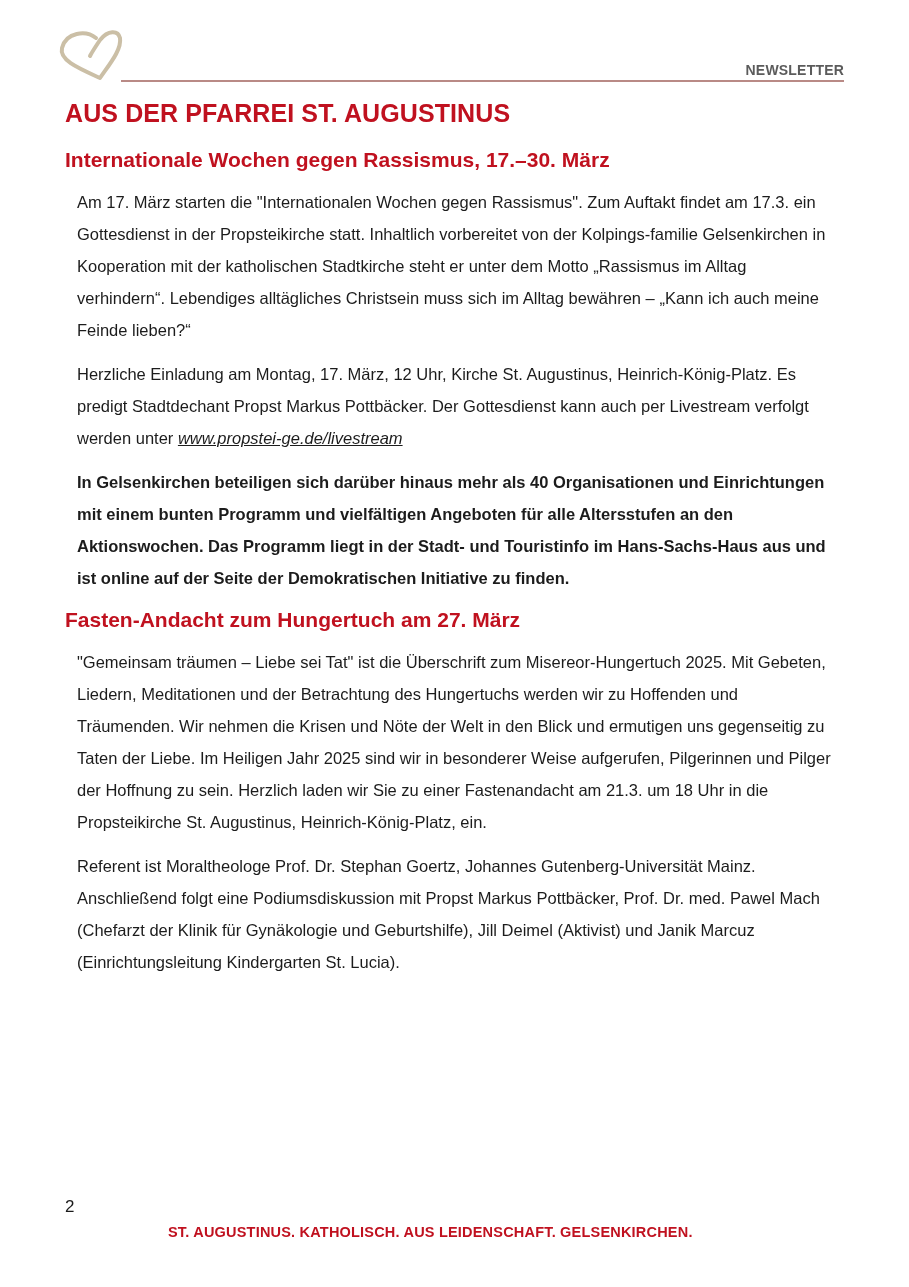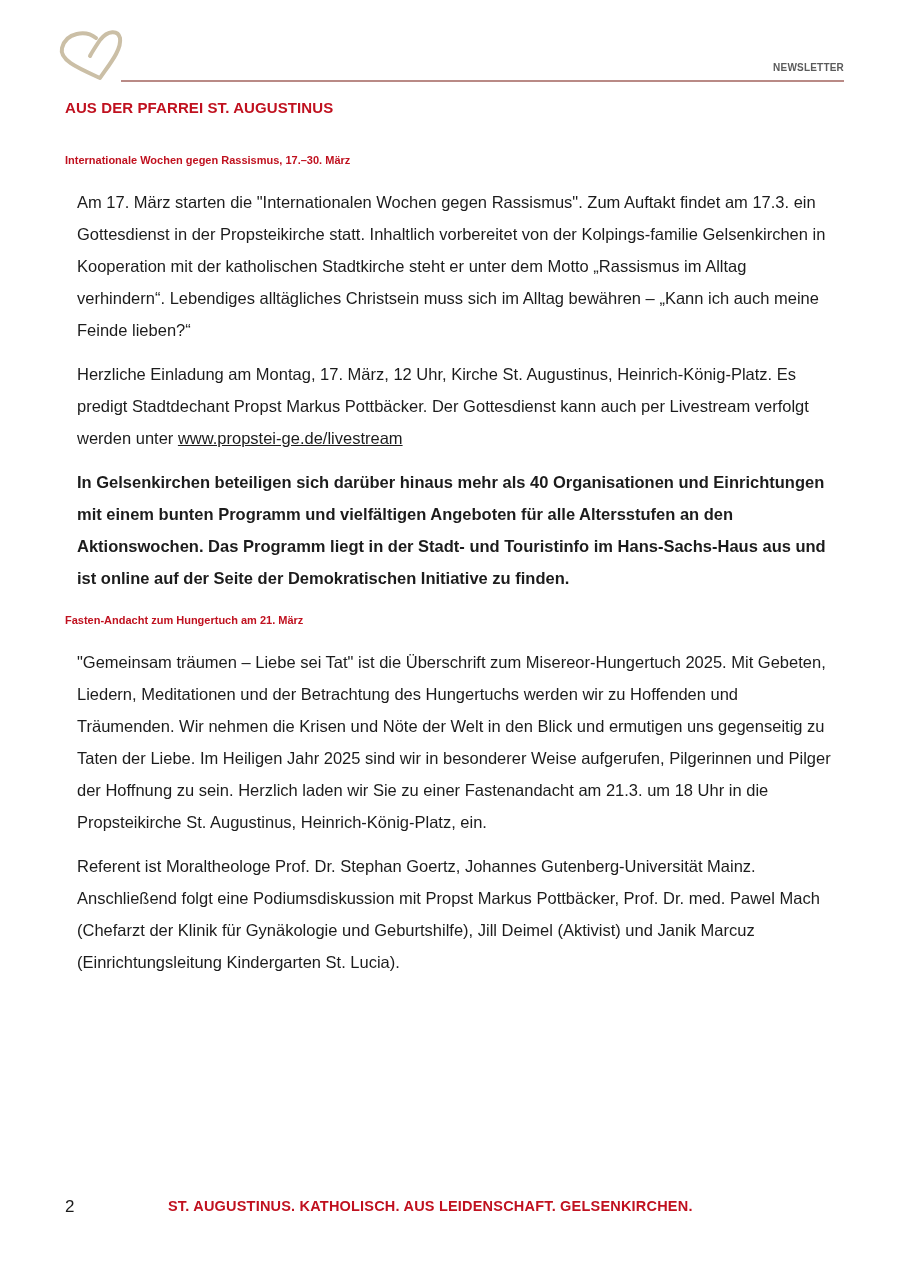--- a/index.html
+++ b/index.html
@@ -1,29 +1,29 @@
 <!DOCTYPE html>
 <html><head>
 <meta charset="utf-8">
 <style>
   html, body { margin:0; padding:0; background:#ffffff; }
   body { width:909px; height:1287px; position:relative; overflow:hidden;
          font-family:"Liberation Sans", sans-serif; color:#1a1a1a; }
   .logo { position:absolute; left:56px; top:28px; width:70px; height:54px; }
   .header-rule { position:absolute; left:121px; top:80px; width:723px; height:2px; background:#b98a86; }
-  .header-label { position:absolute; right:65px; top:62px; font-size:10px; font-weight:bold; color:#5b5b5b; letter-spacing:0.2px; }
-  .page-title { position:absolute; left:65px; top:99px; font-size:15px; font-weight:bold; color:#c0111f; margin:0; letter-spacing:0.1px; }
+  .header-label { position:absolute; right:65px; top:62px; font-size:14px; font-weight:bold; color:#5b5b5b; letter-spacing:0.2px; }
+  .page-title { position:absolute; left:65px; top:99px; font-size:25px; font-weight:bold; color:#c0111f; margin:0; letter-spacing:0.1px; }
   .content { position:absolute; left:65px; top:146px; width:780px; }
-  .section-heading { font-size:11px; font-weight:bold; color:#c0111f; margin:0; line-height:28px; }
+  .section-heading { font-size:21px; font-weight:bold; color:#c0111f; margin:0; line-height:28px; }
   .para { font-size:16.5px; line-height:32px; margin:12px; color:#1c1c1c; }
   .para + .para.gap { margin-top:6px; }
   .section { margin-bottom:6px; }
-  a.link { color:#1c1c1c; text-decoration:underline; }
+  a.link { color:#1c1c1c; text-decoration:underline;font-style:italic; }
   .footer-page { position:absolute; left:65px; top:1197px; font-size:17px; color:#1a1a1a; }
-  .footer-slogan { position:absolute; left:168px; top:1198px; font-size:14.5px; font-weight:bold; color:#c0111f; letter-spacing:0.2px; }
+  .footer-slogan { position:absolute; left:168px; top:1224px; font-size:14.5px; font-weight:bold; color:#c0111f; letter-spacing:0.2px; }
 </style>
 </head>
 <body>
 
 <div class="logo">
   <svg width="70" height="54" viewBox="0 0 70 54">
     <path d="M40 10 C30 2, 10 4, 6 20 C3 32, 22 40, 44 50 C52 38, 66 22, 64 10 C62 2, 52 2, 44 12 C40 18, 36 24, 34 28" fill="none" stroke="#cbbfa6" stroke-width="4" stroke-linecap="round" stroke-linejoin="round"></path>
   </svg>
 </div>
 <div class="header-rule"></div>
@@ -32,21 +32,21 @@
 <h1 class="page-title">AUS DER PFARREI ST. AUGUSTINUS</h1>
 
 <div class="content">
   <div class="section">
     <h2 class="section-heading">Internationale Wochen gegen Rassismus, 17.–30. März</h2>
     <p class="para">Am 17. März starten die "Internationalen Wochen gegen Rassismus". Zum Auftakt findet am 17.3. ein Gottesdienst in der Propsteikirche statt. Inhaltlich vorbereitet von der Kolpings-familie Gelsenkirchen in Kooperation mit der katholischen Stadtkirche steht er unter dem Motto „Rassismus im Alltag verhindern“. Lebendiges alltägliches Christsein muss sich im Alltag bewähren – „Kann ich auch meine Feinde lieben?“</p>
     <p class="para"><span>Herzliche Einladung am Montag, 17. März, 12 Uhr, Kirche St. Augustinus, Heinrich-König-Platz. Es predigt Stadtdechant Propst Markus Pottbäcker. Der Gottesdienst kann auch per Livestream verfolgt werden unter </span><a class="link">www.propstei-ge.de/livestream</a></p>
     <p class="para gap" style="margin-top:6px;font-weight:bold;">In Gelsenkirchen beteiligen sich darüber hinaus mehr als 40 Organisationen und Einrichtungen mit einem bunten Programm und vielfältigen Angeboten für alle Altersstufen an den Aktionswochen. Das Programm liegt in der Stadt- und Touristinfo im Hans-Sachs-Haus aus und ist online auf der Seite der Demokratischen Initiative zu finden.</p>
   </div>
   <div class="section">
-    <h2 class="section-heading">Fasten-Andacht zum Hungertuch am 21. März</h2>
+    <h2 class="section-heading">Fasten-Andacht zum Hungertuch am 27. März</h2>
     <p class="para">"Gemeinsam träumen – Liebe sei Tat" ist die Überschrift zum Misereor-Hungertuch 2025. Mit Gebeten, Liedern, Meditationen und der Betrachtung des Hungertuchs werden wir zu Hoffenden und Träumenden. Wir nehmen die Krisen und Nöte der Welt in den Blick und ermutigen uns gegenseitig zu Taten der Liebe. Im Heiligen Jahr 2025 sind wir in besonderer Weise aufgerufen, Pilgerinnen und Pilger der Hoffnung zu sein. Herzlich laden wir Sie zu einer Fastenandacht am 21.3. um 18 Uhr in die Propsteikirche St. Augustinus, Heinrich-König-Platz, ein.</p>
   </div>
   <div class="section">
     <p class="para">Referent ist Moraltheologe Prof. Dr. Stephan Goertz, Johannes Gutenberg-Universität Mainz. Anschließend folgt eine Podiumsdiskussion mit Propst Markus Pottbäcker, Prof. Dr. med. Pawel Mach (Chefarzt der Klinik für Gynäkologie und Geburtshilfe), Jill Deimel (Aktivist) und Janik Marcuz (Einrichtungsleitung Kindergarten St. Lucia).</p>
   </div>
 </div>
 
 <div class="footer-page">2</div>
 <div class="footer-slogan">ST. AUGUSTINUS. KATHOLISCH. AUS LEIDENSCHAFT. GELSENKIRCHEN.</div>
 

